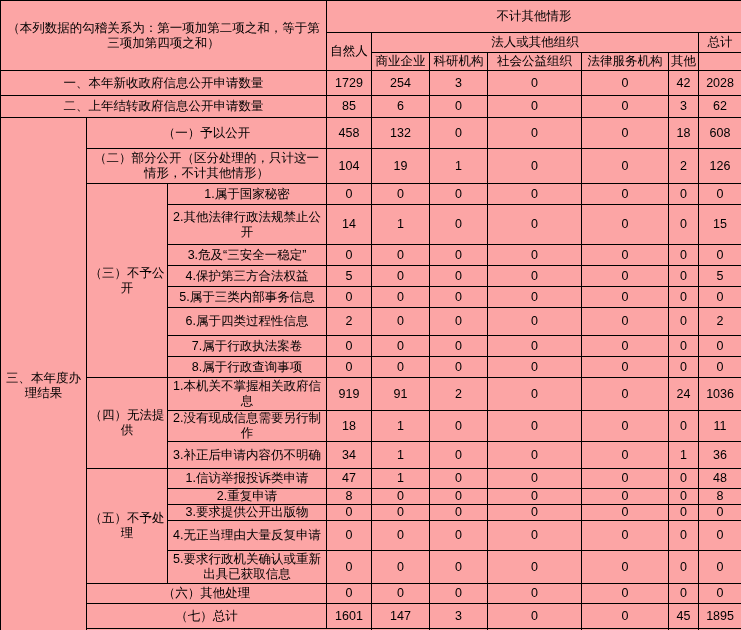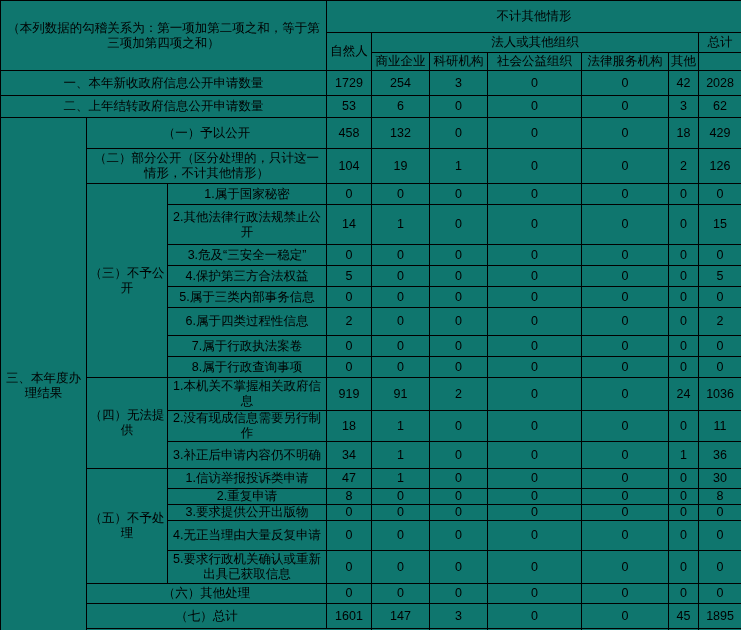--- a/index.html
+++ b/index.html
@@ -1,19 +1,19 @@
 <!DOCTYPE html>
 <html><head>
 <meta charset="utf-8">
 <style>
   html, body { margin: 0; padding: 0; background: #fff; }
   .page {
     width: 741px;
     height: 630px;
-    background: #0f766e;
+    background: #fca5a5;
     overflow: hidden;
   }
   table.stat {
     border-collapse: collapse;
     table-layout: fixed;
     width: 740px;
     font-family: "Liberation Sans", sans-serif;
     font-size: 12.5px;
     line-height: 1.2;
     color: #000000;
@@ -75,39 +75,39 @@
           <td class="num">254</td>
           <td class="num">3</td>
           <td class="num">0</td>
           <td class="num">0</td>
           <td class="num">42</td>
           <td class="num">2028</td>
         </tr>
 
   <tr style="height:22px">
     <td class="lbl" colspan="3">二、上年结转政府信息公开申请数量</td>
-  <td class="num">53</td>
+  <td class="num">85</td>
           <td class="num">6</td>
           <td class="num">0</td>
           <td class="num">0</td>
           <td class="num">0</td>
           <td class="num">3</td>
           <td class="num">62</td>
         </tr>
 
   <tr style="height:31px">
     <td class="sec" rowspan="21">三、本年度办理结果</td>
     <td class="lbl" colspan="2">（一）予以公开</td>
   <td class="num">458</td>
           <td class="num">132</td>
           <td class="num">0</td>
           <td class="num">0</td>
           <td class="num">0</td>
           <td class="num">18</td>
-          <td class="num">429</td>
+          <td class="num">608</td>
         </tr>
 
   <tr style="height:35px">
     <td class="lbl" colspan="2">（二）部分公开（区分处理的，只计这一情形，不计其他情形）</td>
   <td class="num">104</td>
           <td class="num">19</td>
           <td class="num">1</td>
           <td class="num">0</td>
           <td class="num">0</td>
           <td class="num">2</td>
@@ -230,21 +230,21 @@
 
   <tr style="height:20px">
     <td class="grp" rowspan="5">（五）不予处理</td>
     <td class="sub">1.信访举报投诉类申请</td>
   <td class="num">47</td>
           <td class="num">1</td>
           <td class="num">0</td>
           <td class="num">0</td>
           <td class="num">0</td>
           <td class="num">0</td>
-          <td class="num">30</td>
+          <td class="num">48</td>
         </tr>
   <tr style="height:16px">
     <td class="sub">2.重复申请</td>
   <td class="num">8</td>
           <td class="num">0</td>
           <td class="num">0</td>
           <td class="num">0</td>
           <td class="num">0</td>
           <td class="num">0</td>
           <td class="num">8</td>

